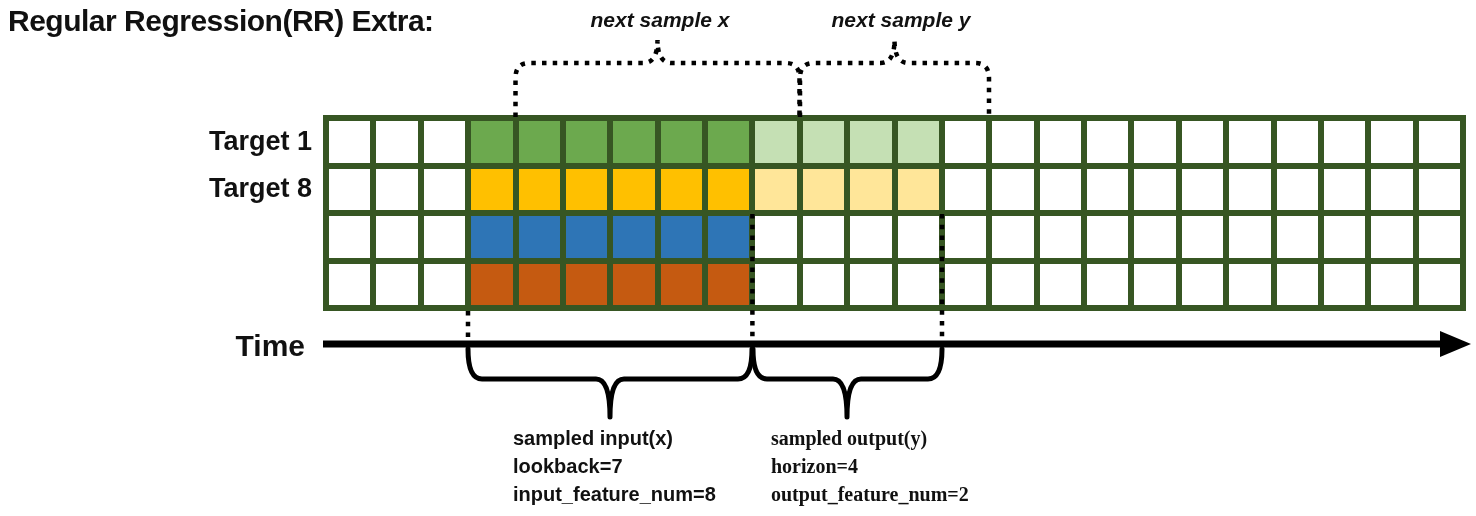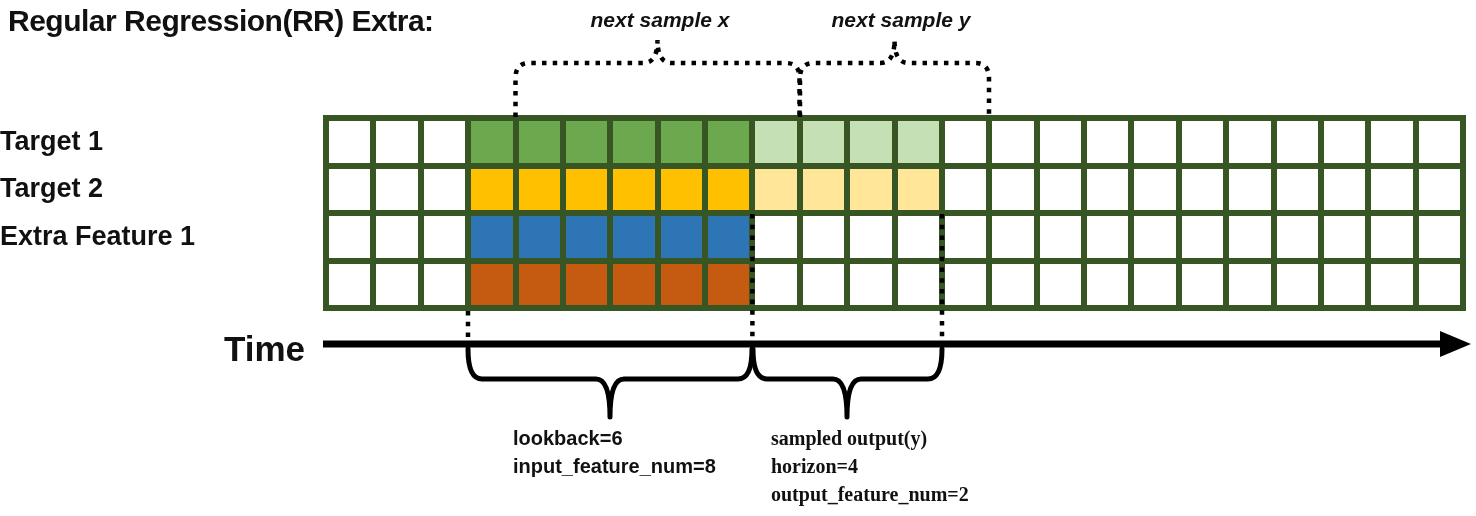--- a/index.html
+++ b/index.html
@@ -12,46 +12,45 @@
   .next-label{top:8px;font-size:21px;font-weight:600;font-style:italic;transform:translateX(-50%);white-space:nowrap;}
   #next-x{left:660px;}
   #next-y{left:901px;}
   #grid-cells{
     left:323px;top:115px;width:1143px;height:196px;background:#375623;
     display:grid;gap:6px;padding:6px;box-sizing:border-box;
     grid-template-rows:repeat(4,1fr);
   }
   .cell{width:100%;height:100%;}
   .row-label{
-    left:0;width:312px;text-align:left;font-size:27px;font-weight:700;
+    left:0;width:312px;text-align:right;font-size:27px;font-weight:700;
     height:42px;line-height:42px;white-space:nowrap;
   }
   #row-label-0{top:120px;}
   #row-label-1{top:167px;}
   #row-label-2{top:215px;}
   #row-label-3{top:262px;}
-  #time-label{left:0;top:329px;width:305px;text-align:right;font-size:35px;font-weight:700;}
+  #time-label{left:0;top:329px;width:305px;text-align:right;font-size:30px;font-weight:700;}
   .ann-block{top:424px;font-size:20px;font-weight:600;line-height:28px;white-space:nowrap;}
   #ann-input{left:513px;}
   #ann-output{left:771px;font-family:Liberation Serif, serif;}
   #overlay{left:0;top:0;width:1476px;height:516px;pointer-events:none;}
 </style>
 </head>
 <body>
 
 <div id="canvas">
 
   <div id="title" class="abs">Regular Regression(RR) Extra:</div>
 
   <div id="next-y" class="abs next-label">next sample y</div>
   <div id="next-x" class="abs next-label">next sample x</div>
 
   <div id="row-label-0" class="abs row-label">Target 1</div>
-  <div id="row-label-1" class="abs row-label">Target 2</div>
-  <div id="row-label-2" class="abs row-label">Extra Feature 1</div>
+  <div id="row-label-1" class="abs row-label">Target 8</div>
 
   <div id="grid-cells" class="abs" style="grid-template-columns: repeat(24, 1fr); background: rgb(55, 86, 35);">
       <div class="cell" style="background: rgb(255, 255, 255);"></div>
       <div class="cell" style="background: rgb(255, 255, 255);"></div>
       <div class="cell" style="background: rgb(255, 255, 255);"></div>
       <div class="cell" style="background: rgb(108, 169, 78);"></div>
       <div class="cell" style="background: rgb(108, 169, 78);"></div>
       <div class="cell" style="background: rgb(108, 169, 78);"></div>
       <div class="cell" style="background: rgb(108, 169, 78);"></div>
       <div class="cell" style="background: rgb(108, 169, 78);"></div>
@@ -141,21 +140,22 @@
       <div class="cell" style="background: rgb(255, 255, 255);"></div>
       <div class="cell" style="background: rgb(255, 255, 255);"></div>
       <div class="cell" style="background: rgb(255, 255, 255);"></div>
       <div class="cell" style="background: rgb(255, 255, 255);"></div>
       <div class="cell" style="background: rgb(255, 255, 255);"></div>
     </div>
 
   <div id="time-label" class="abs">Time</div>
 
   <div id="ann-input" class="abs ann-block">
-    <div>lookback=6</div>
+    <div>sampled input(x)</div>
+    <div>lookback=7</div>
     <div>input_feature_num=8</div>
   </div>
   <div id="ann-output" class="abs ann-block">
     <div>sampled output(y)</div>
     <div>horizon=4</div>
     <div>output_feature_num=2</div>
   </div>
 
   <svg id="overlay" class="abs" viewBox="0 0 1476 516">
 

